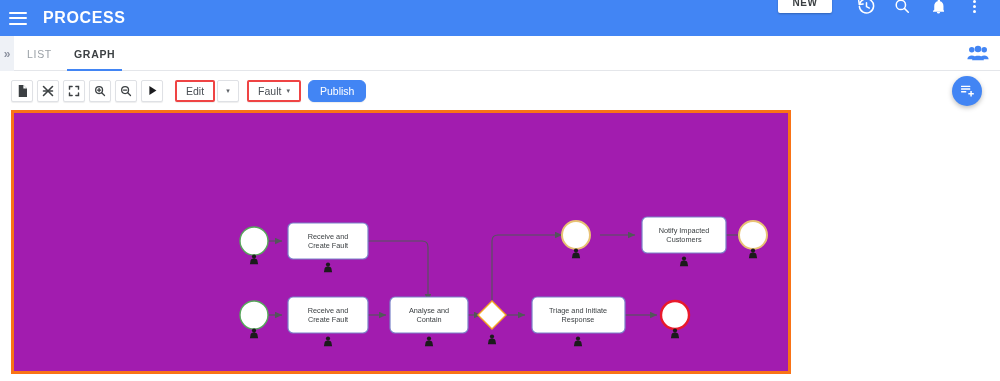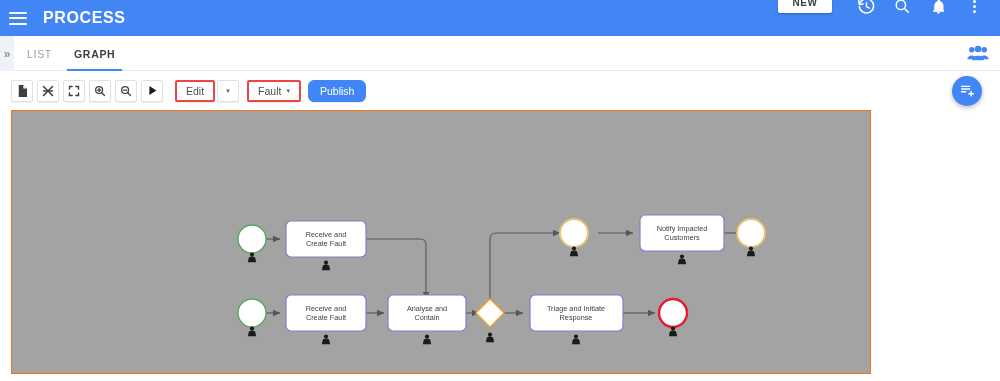--- a/index.html
+++ b/index.html
@@ -126,23 +126,23 @@
     font-size: 10.5px; padding: 0 11px;
     display: flex; align-items: center; cursor: pointer;
     margin-left: 7px;
     box-shadow: 0 1px 1px rgba(0,0,0,.07);
   }
   .caret-tri { font-size: 7px; color: #5f6368; margin-left: 5px; }
 
   
   .canvas-wrap {
     position: absolute; top: 110px; left: 11px;
-    width: 860px; height: 264px;
-    background: #a3a3a3;
-    border: 1px solid #f97316;
+    width: 780px; height: 264px;
+    background: #a21caf;
+    border: 3px solid #f97316;
     overflow: hidden;
   }
   .fab {
     position: absolute; top: 76px; right: 18px;
     width: 30px; height: 30px; border-radius: 50%;
     background: #4285f4;
     display: flex; align-items: center; justify-content: center;
     cursor: pointer; z-index: 40;
     box-shadow: 0 2px 5px rgba(0,0,0,.26);
   }

